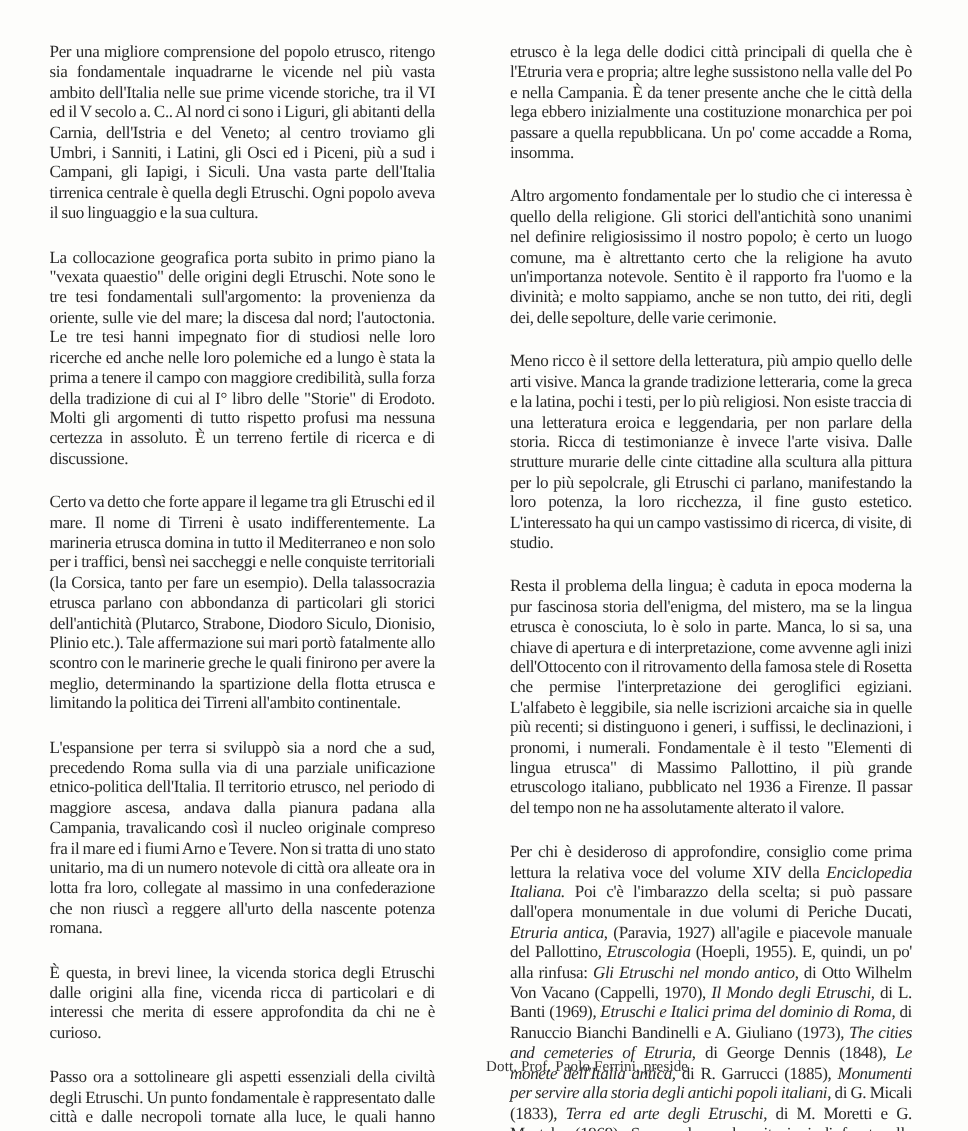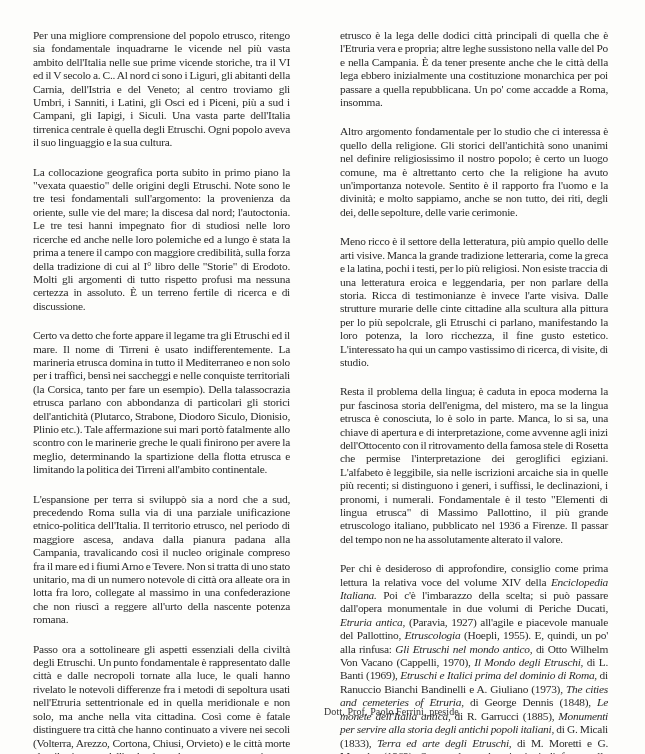--- a/index.html
+++ b/index.html
@@ -26,20 +26,21 @@
 </style>
 </head>
 <body>
 
 <div class="page">
   <div class="col col-left">
     <p>Per una migliore comprensione del popolo etrusco, ritengo sia fondamentale inquadrarne le vicende nel più vasta ambito dell'Italia nelle sue prime vicende storiche, tra il VI ed il V secolo a. C.. Al nord ci sono i Liguri, gli abitanti della Carnia, dell'Istria e del Veneto; al centro troviamo gli Umbri, i Sanniti, i Latini, gli Osci ed i Piceni, più a sud i Campani, gli Iapigi, i Siculi. Una vasta parte dell'Italia tirrenica centrale è quella degli Etruschi. Ogni popolo aveva il suo linguaggio e la sua cultura.</p>
     <p>La collocazione geografica porta subito in primo piano la "vexata quaestio" delle origini degli Etruschi. Note sono le tre tesi fondamentali sull'argomento: la provenienza da oriente, sulle vie del mare; la discesa dal nord; l'autoctonia. Le tre tesi hanni impegnato fior di studiosi nelle loro ricerche ed anche nelle loro polemiche ed a lungo è stata la prima a tenere il campo con maggiore credibilità, sulla forza della tradizione di cui al I° libro delle "Storie" di Erodoto. Molti gli argomenti di tutto rispetto profusi ma nessuna certezza in assoluto. È un terreno fertile di ricerca e di discussione.</p>
     <p>Certo va detto che forte appare il legame tra gli Etruschi ed il mare. Il nome di Tirreni è usato indifferentemente. La marineria etrusca domina in tutto il Mediterraneo e non solo per i traffici, bensì nei saccheggi e nelle conquiste territoriali (la Corsica, tanto per fare un esempio). Della talassocrazia etrusca parlano con abbondanza di particolari gli storici dell'antichità (Plutarco, Strabone, Diodoro Siculo, Dionisio, Plinio etc.). Tale affermazione sui mari portò fatalmente allo scontro con le marinerie greche le quali finirono per avere la meglio, determinando la spartizione della flotta etrusca e limitando la politica dei Tirreni all'ambito continentale.</p>
     <p>L'espansione per terra si sviluppò sia a nord che a sud, precedendo Roma sulla via di una parziale unificazione etnico-politica dell'Italia. Il territorio etrusco, nel periodo di maggiore ascesa, andava dalla pianura padana alla Campania, travalicando così il nucleo originale compreso fra il mare ed i fiumi Arno e Tevere. Non si tratta di uno stato unitario, ma di un numero notevole di città ora alleate ora in lotta fra loro, collegate al massimo in una confederazione che non riuscì a reggere all'urto della nascente potenza romana.</p>
+    <p>È questa, in brevi linee, la vicenda storica degli Etruschi dalle origini alla fine, vicenda ricca di particolari e di interessi che merita di essere approfondita da chi ne è curioso.</p>
     <p>Passo ora a sottolineare gli aspetti essenziali della civiltà degli Etruschi. Un punto fondamentale è rappresentato dalle città e dalle necropoli tornate alla luce, le quali hanno rivelato le notevoli differenze fra i metodi di sepoltura usati nell'Etruria settentrionale ed in quella meridionale e non solo, ma anche nella vita cittadina. Così come è fatale distinguere tra città che hanno continuato a vivere nei secoli (Volterra, Arezzo, Cortona, Chiusi, Orvieto) e le città morte che il piccone dell'archeologo ha portato e continua a portare alla luce, specie nella Maremma tosco-laziale, sia nell'interno sia sulla costa. E ci sono poi altre città che hanno continuato a vivere nei secoli ma con ben diverse caratteristiche. Tipico esempio è l'etrusca Tarquinia trasformatasi nella medioevale Corneto.</p>
     <p>Una volta inquadrato quanto sopra, occorrerà passare allo studio dell'organizzazione politico-sociale dell'Etruria, anche se spesso urtiamo contro l'inesistenza di notizie certe. Fondamento dello stato</p>
   </div>
 
   <div class="col col-right">
     <p>etrusco è la lega delle dodici città principali di quella che è l'Etruria vera e propria; altre leghe sussistono nella valle del Po e nella Campania. È da tener presente anche che le città della lega ebbero inizialmente una costituzione monarchica per poi passare a quella repubblicana. Un po' come accadde a Roma, insomma.</p>
     <p>Altro argomento fondamentale per lo studio che ci interessa è quello della religione. Gli storici dell'antichità sono unanimi nel definire religiosissimo il nostro popolo; è certo un luogo comune, ma è altrettanto certo che la religione ha avuto un'importanza notevole. Sentito è il rapporto fra l'uomo e la divinità; e molto sappiamo, anche se non tutto, dei riti, degli dei, delle sepolture, delle varie cerimonie.</p>
     <p>Meno ricco è il settore della letteratura, più ampio quello delle arti visive. Manca la grande tradizione letteraria, come la greca e la latina, pochi i testi, per lo più religiosi. Non esiste traccia di una letteratura eroica e leggendaria, per non parlare della storia. Ricca di testimonianze è invece l'arte visiva. Dalle strutture murarie delle cinte cittadine alla scultura alla pittura per lo più sepolcrale, gli Etruschi ci parlano, manifestando la loro potenza, la loro ricchezza, il fine gusto estetico. L'interessato ha qui un campo vastissimo di ricerca, di visite, di studio.</p>
     <p>Resta il problema della lingua; è caduta in epoca moderna la pur fascinosa storia dell'enigma, del mistero, ma se la lingua etrusca è conosciuta, lo è solo in parte. Manca, lo si sa, una chiave di apertura e di interpretazione, come avvenne agli inizi dell'Ottocento con il ritrovamento della famosa stele di Rosetta che permise l'interpretazione dei geroglifici egiziani. L'alfabeto è leggibile, sia nelle iscrizioni arcaiche sia in quelle più recenti; si distinguono i generi, i suffissi, le declinazioni, i pronomi, i numerali. Fondamentale è il testo "Elementi di lingua etrusca" di Massimo Pallottino, il più grande etruscologo italiano, pubblicato nel 1936 a Firenze. Il passar del tempo non ne ha assolutamente alterato il valore.</p>
     <p><span>Per chi è desideroso di approfondire, consiglio come prima lettura la relativa voce del volume XIV della </span><i>Enciclopedia Italiana.</i><span> Poi c'è l'imbarazzo della scelta; si può passare dall'opera monumentale in due volumi di Periche Ducati, </span><i>Etruria antica</i><span>, (Paravia, 1927) all'agile e piacevole manuale del Pallottino, </span><i>Etruscologia</i><span> (Hoepli, 1955). E, quindi, un po' alla rinfusa: </span><i>Gli Etruschi nel mondo antico</i><span>, di Otto Wilhelm Von Vacano (Cappelli, 1970), </span><i>Il Mondo degli Etruschi</i><span>, di L. Banti (1969), </span><i>Etruschi e Italici prima del dominio di Roma</i><span>, di Ranuccio Bianchi Bandinelli e A. Giuliano (1973), </span><i>The cities and cemeteries of Etruria</i><span>, di George Dennis (1848), </span><i>Le monete dell'Italia antica</i><span>, di R. Garrucci (1885), </span><i>Monumenti per servire alla storia degli antichi popoli italiani</i><span>, di G. Micali (1833), </span><i>Terra ed arte degli Etruschi</i><span>, di M. Moretti e G. Maetzke (1969). Sono solo poche citazioni di fronte alla ricchezza della bibliografia esistente, anche perchè non cito opera alcuna relativa a questa o a quella città, a questo o quel museo. Chi e ha voglia potrà procedere da sè sulla strada che ho appena accennato.</span></p>

